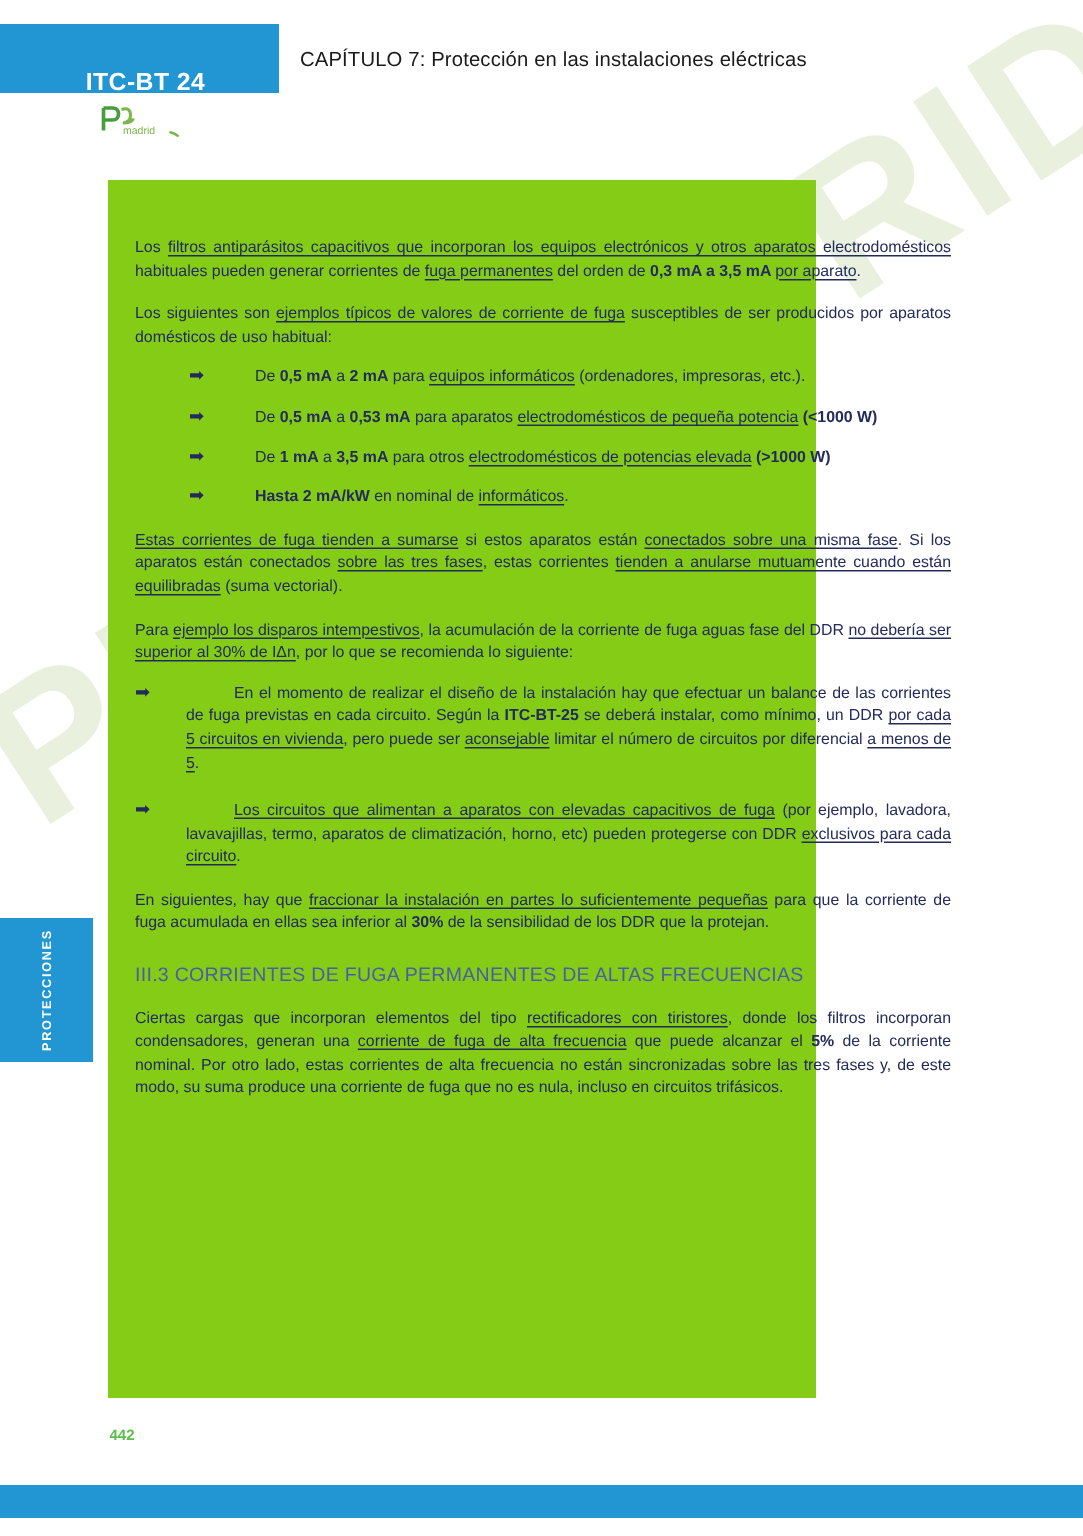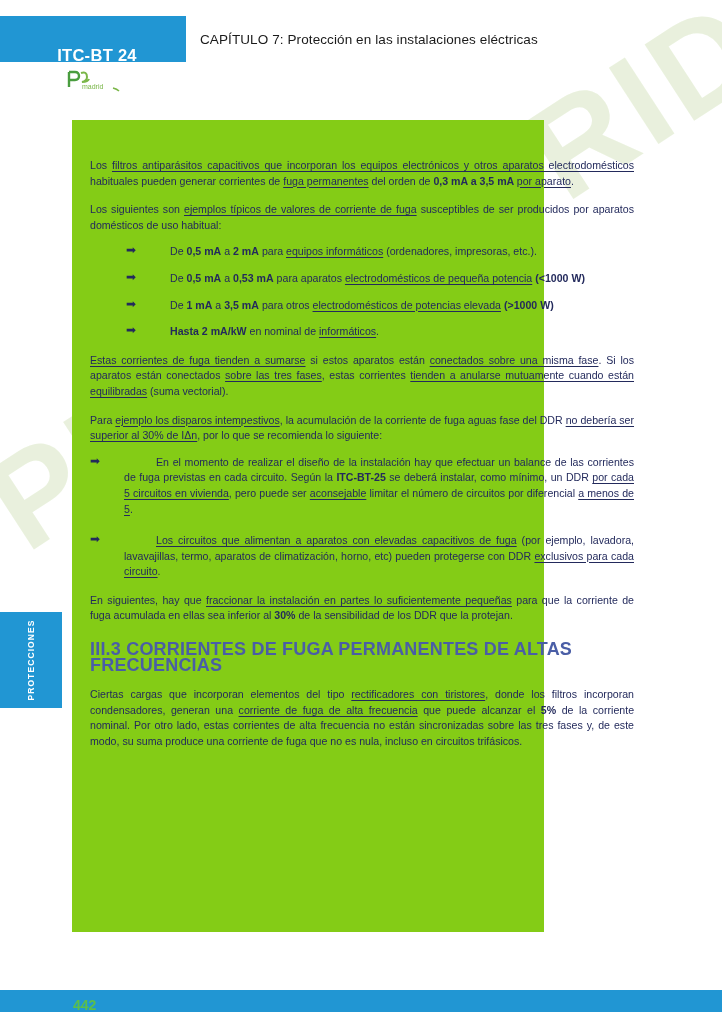--- a/index.html
+++ b/index.html
@@ -176,37 +176,36 @@
 
   .bullets-wide li {
     padding-left: 34px;
     margin-bottom: 16px;
   }
   .bullets-wide .bullet-arrow { left: 0px; }
   .bullets-wide li .indent { display: inline-block; width: 32px; }
 
   
   .section-heading {
-    font-size: 18px;
+    font-size: 13px;
     color: #4a5ea6;
     letter-spacing: 0.2px;
     margin: 18px 0 14px 0;
-    font-weight: bold;
+    font-weight: normal;
   }
 
   
   .page-number {
     position: absolute;
     left: 73px;
     top: 952px;
-    font-size: 14px;
+    font-size: 10px;
     font-weight: bold;
     color: #5cbf4a;
     z-index: 6;
-    margin-top: 45px;
   }
 
   
   .footer-band {
     position: absolute;
     left: 0;
     top: 990px;
     width: 722px;
     height: 22px;
     background: #2196d3;

